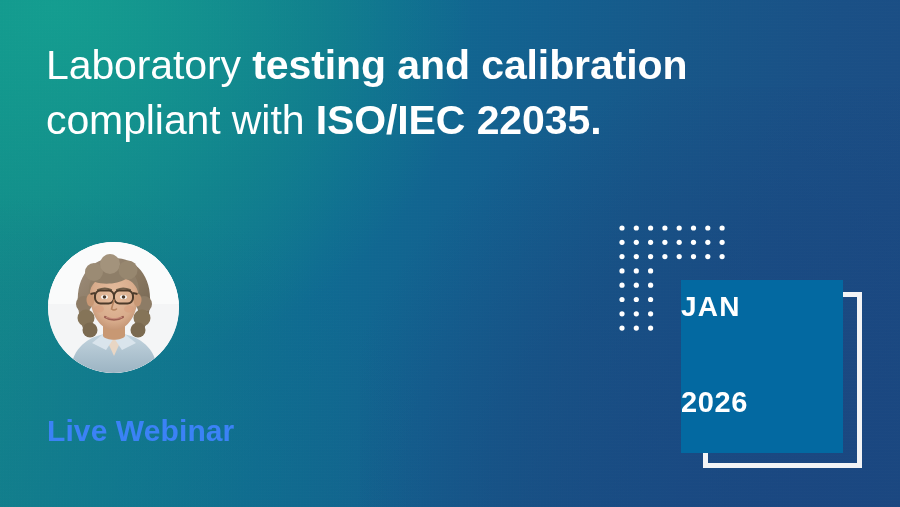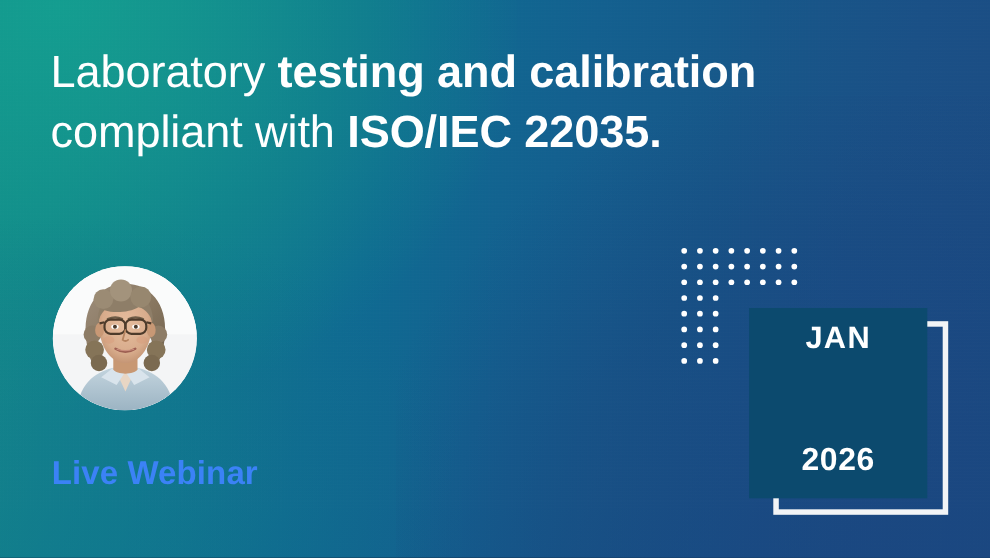--- a/index.html
+++ b/index.html
@@ -131,23 +131,22 @@
     height: 176px;
     border: 5px solid #f2f4f6;
     box-sizing: border-box;
   }
   .date-square {
     position: absolute;
     left: 681px;
     top: 280px;
     width: 162px;
     height: 173px;
-    background: #0c4a6e;
+    background: #0369a1;
     color: #ffffff;
-    text-align: center;
   }
   .date-month {
     position: absolute;
     left: 0; right: 0;
     top: 11px;
     font-size: 28px;
     font-weight: 700;
     letter-spacing: 1.2px;
   }
   .date-day {
@@ -155,21 +154,21 @@
     left: 0; right: 0;
     top: 48px;
     font-size: 62px;
     font-weight: 700;
     letter-spacing: 0.5px;
     line-height: 1;
   }
   .date-year {
     position: absolute;
     left: 0; right: 0;
-    bottom: 18px;
+    bottom: 34px;
     font-size: 29px;
     font-weight: 700;
     letter-spacing: 0.6px;
   }
 </style>
 </head>
 <body>
 
 <div id="banner">
 

